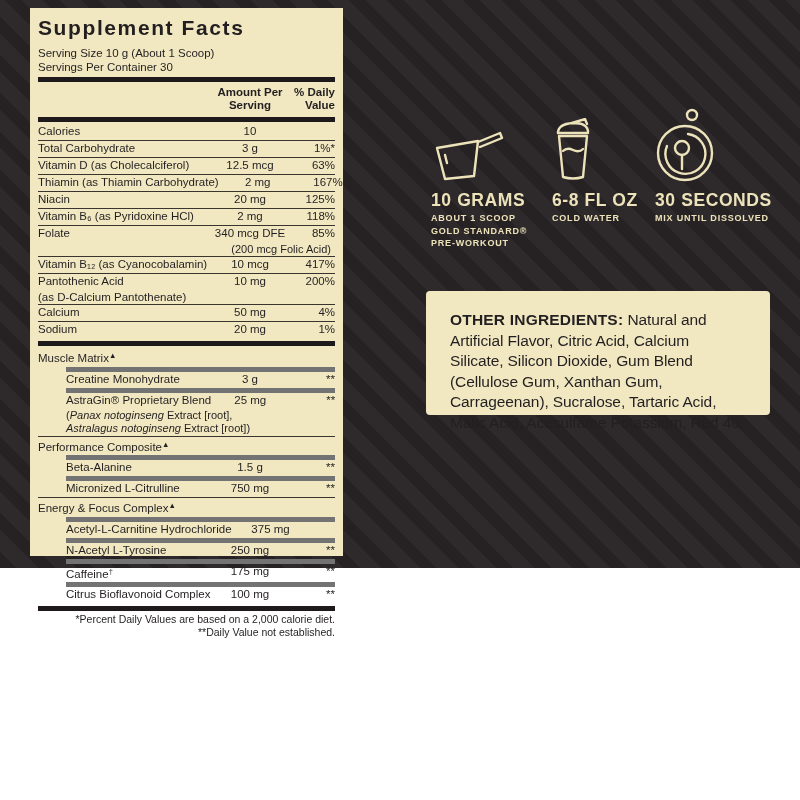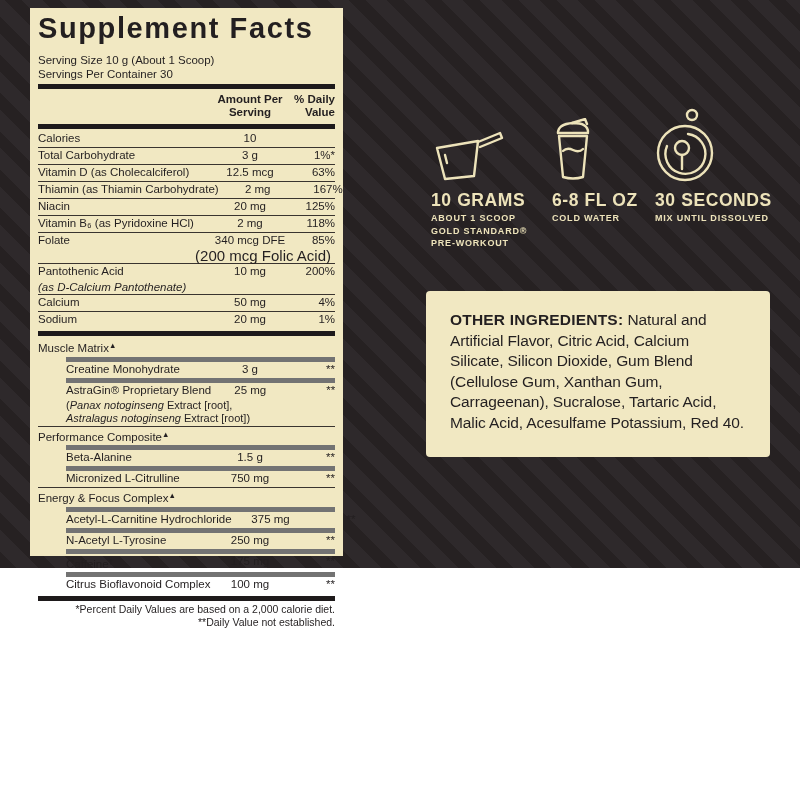--- a/index.html
+++ b/index.html
@@ -3,51 +3,51 @@
 <meta charset="utf-8">
 <style>
   html,body{margin:0;padding:0;background:#ffffff;}
   .page{position:relative;width:800px;height:800px;background:#ffffff;overflow:hidden;
         font-family:"Liberation Sans","DejaVu Sans",sans-serif;color:#231f20;}
   .band{position:absolute;left:0;top:0;width:800px;height:568px;
         background:repeating-linear-gradient(45deg,#262122 0px,#262122 12px,#2e292b 12px,#2e292b 27px);}
   
   .facts{position:absolute;left:30px;top:8px;width:313px;height:548px;background:#f1e8c2;
          box-sizing:border-box;padding:4px 8px 4px 8px;color:#231f20;}
-  .facts h1{margin:0 0 10px 0;font-size:29px;font-weight:bold;letter-spacing:1.6px;line-height:32px;white-space:nowrap;}
+  .facts h1{margin:0 0 3px 0;font-size:21px;font-weight:bold;letter-spacing:1.6px;line-height:32px;white-space:nowrap;}
   .srv{font-size:11.5px;line-height:13.5px;}
   .bar{height:5px;background:#1e1a1b;margin:3px 0 2px 0;}
   .line{display:flex;min-height:16px;line-height:15.5px;font-size:11.5px;}
   .line .n{flex:1;white-space:nowrap;overflow:visible;}
   .line .a{width:78px;text-align:center;flex:none;}
   .line .d{width:46px;text-align:right;flex:none;}
   .hdr{align-items:flex-start;font-weight:bold;line-height:12.5px;padding:2px 0 3px 0;}
   .hdr .a,.hdr .d{font-size:11.5px;}
   #main-rows .row + .row{border-top:1px solid #3a342f;}
-  .row .note-right{text-align:right;font-size:15px;line-height:14px;padding-right:4px;}
-  .row .name2, .item .name2{font-size:11.5px;line-height:14px;font-style:italic;}
+  .row .note-right{text-align:right;font-size:11px;line-height:14px;padding-right:4px;}
+  .row .name2, .item .name2{font-size:11.5px;line-height:14px;}
   .sec{border-top:1px solid #3a342f;}
   #sections .sec:first-child{border-top:none;}
   .sec-title{font-weight:normal;font-size:11.5px;line-height:16.5px;}
   .item{margin-left:28px;border-top:5px solid #737373;}
   .item .sub{font-size:11px;line-height:13.5px;}
   sup{font-size:7.5px;vertical-align:4px;}
   .fn{font-size:10.5px;line-height:12.5px;text-align:right;}
   .fn:first-of-type{margin-top:2px;}
   
   .col{position:absolute;top:108px;color:#ede3ba;}
   .col-1{left:431px;} .col-2{left:552px;} .col-3{left:655px;}
   .icon-box{height:74px;display:flex;align-items:flex-end;}
   .headline{font-size:17.5px;font-weight:bold;letter-spacing:0.6px;margin-top:8px;white-space:nowrap;}
   .subline{font-size:9px;font-weight:bold;letter-spacing:0.8px;line-height:10.5px;margin-top:2px;white-space:nowrap;}
   .subline:first-of-type{margin-top:5px;}
   svg{display:block;}
   .ic{stroke:#ede3ba;fill:none;stroke-width:2.4;stroke-linejoin:round;stroke-linecap:round;}
   
-  .oi{position:absolute;left:426px;top:291px;width:344px;height:166px;background:#f1e8c2;
+  .oi{position:absolute;left:426px;top:291px;width:344px;height:124px;background:#f1e8c2;
       border-radius:4px;box-sizing:border-box;padding:19px 24px;}
   .oi p{margin:0;font-size:15.5px;line-height:20.5px;letter-spacing:-0.1px;}
   .oi b{letter-spacing:0.2px;}
 </style>
 </head>
 <body>
 
 <div class="page">
   <div class="band">
 
@@ -105,20 +105,27 @@
               <span class="d">118%</span>
             </div>
           </div>
           <div class="row">
             <div class="line">
               <span class="n">Folate</span>
               <span class="a">340 mcg DFE</span>
               <span class="d">85%</span>
             </div>
             <div class="note-right">(200 mcg Folic Acid)</div>
+          </div>
+          <div class="row">
+            <div class="line">
+              <span class="n">Vitamin B₁₂ (as Cyanocobalamin)</span>
+              <span class="a">10 mcg</span>
+              <span class="d">417%</span>
+            </div>
           </div>
           <div class="row">
             <div class="line">
               <span class="n">Pantothenic Acid</span>
               <span class="a">10 mg</span>
               <span class="d">200%</span>
             </div>
             <div class="name2">(as D-Calcium Pantothenate)</div>
           </div>
           <div class="row">

